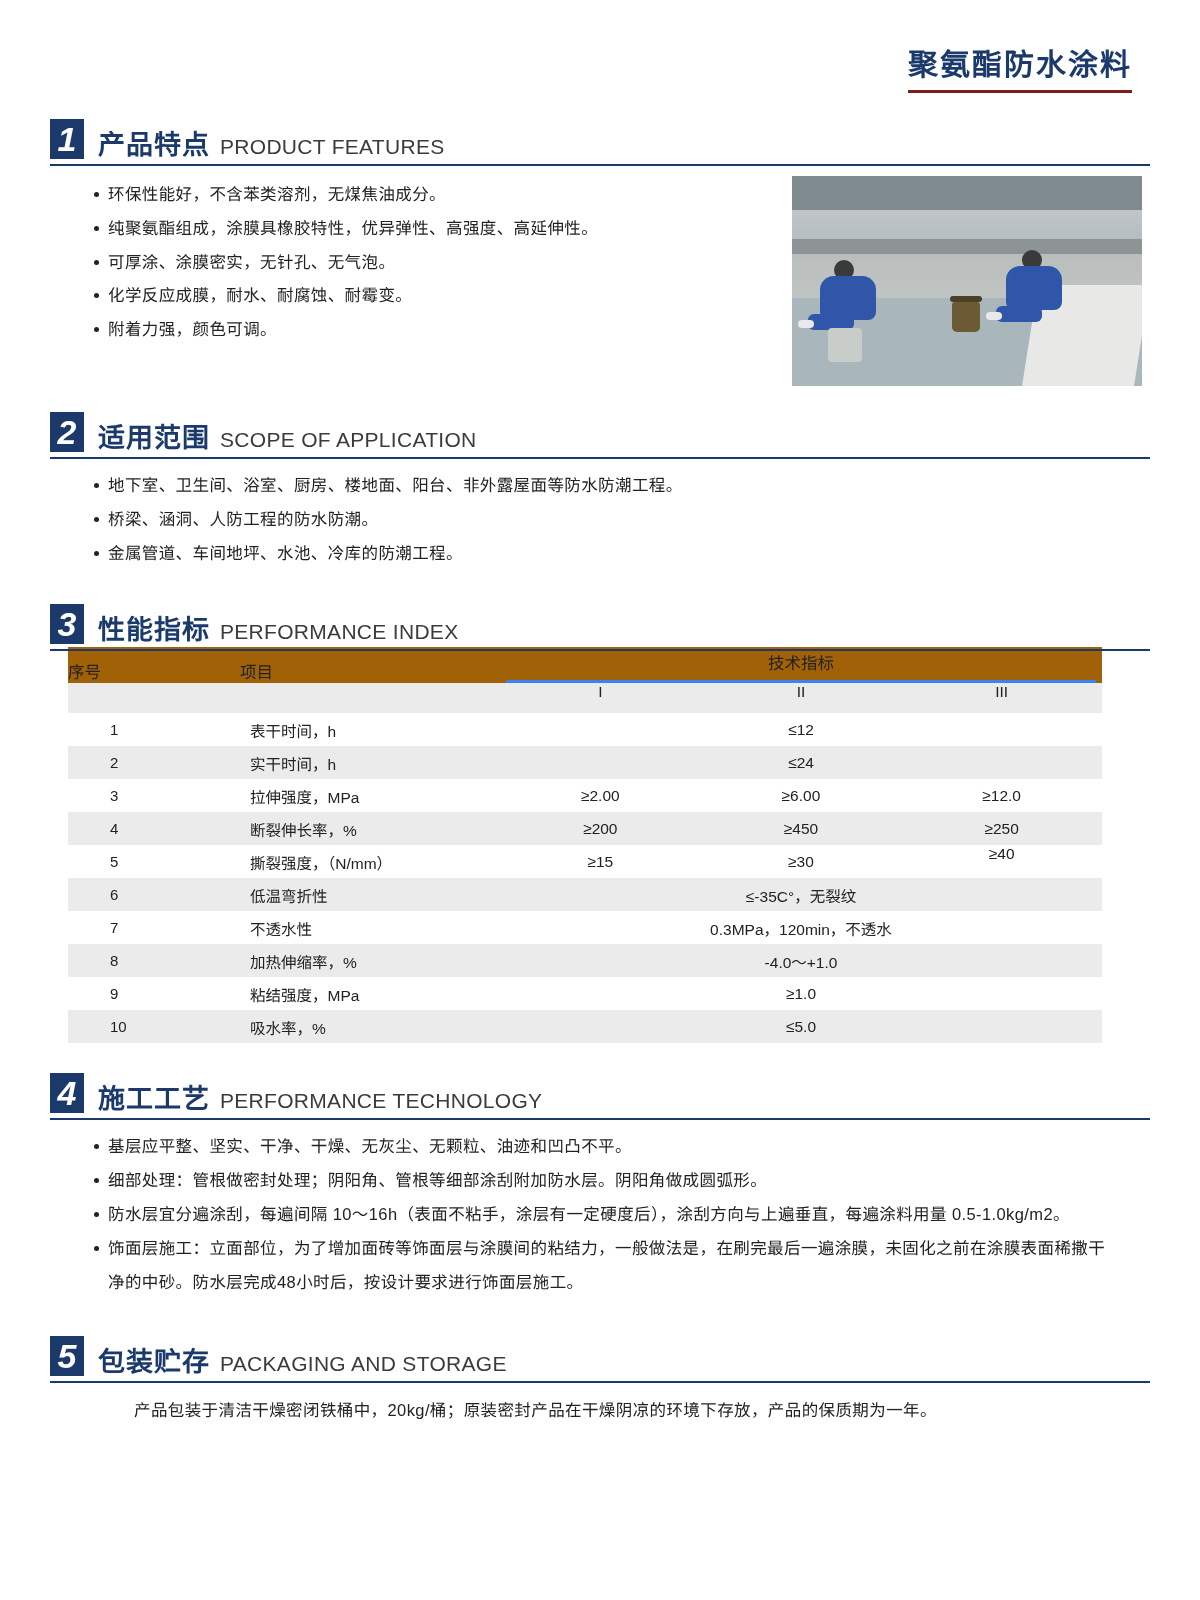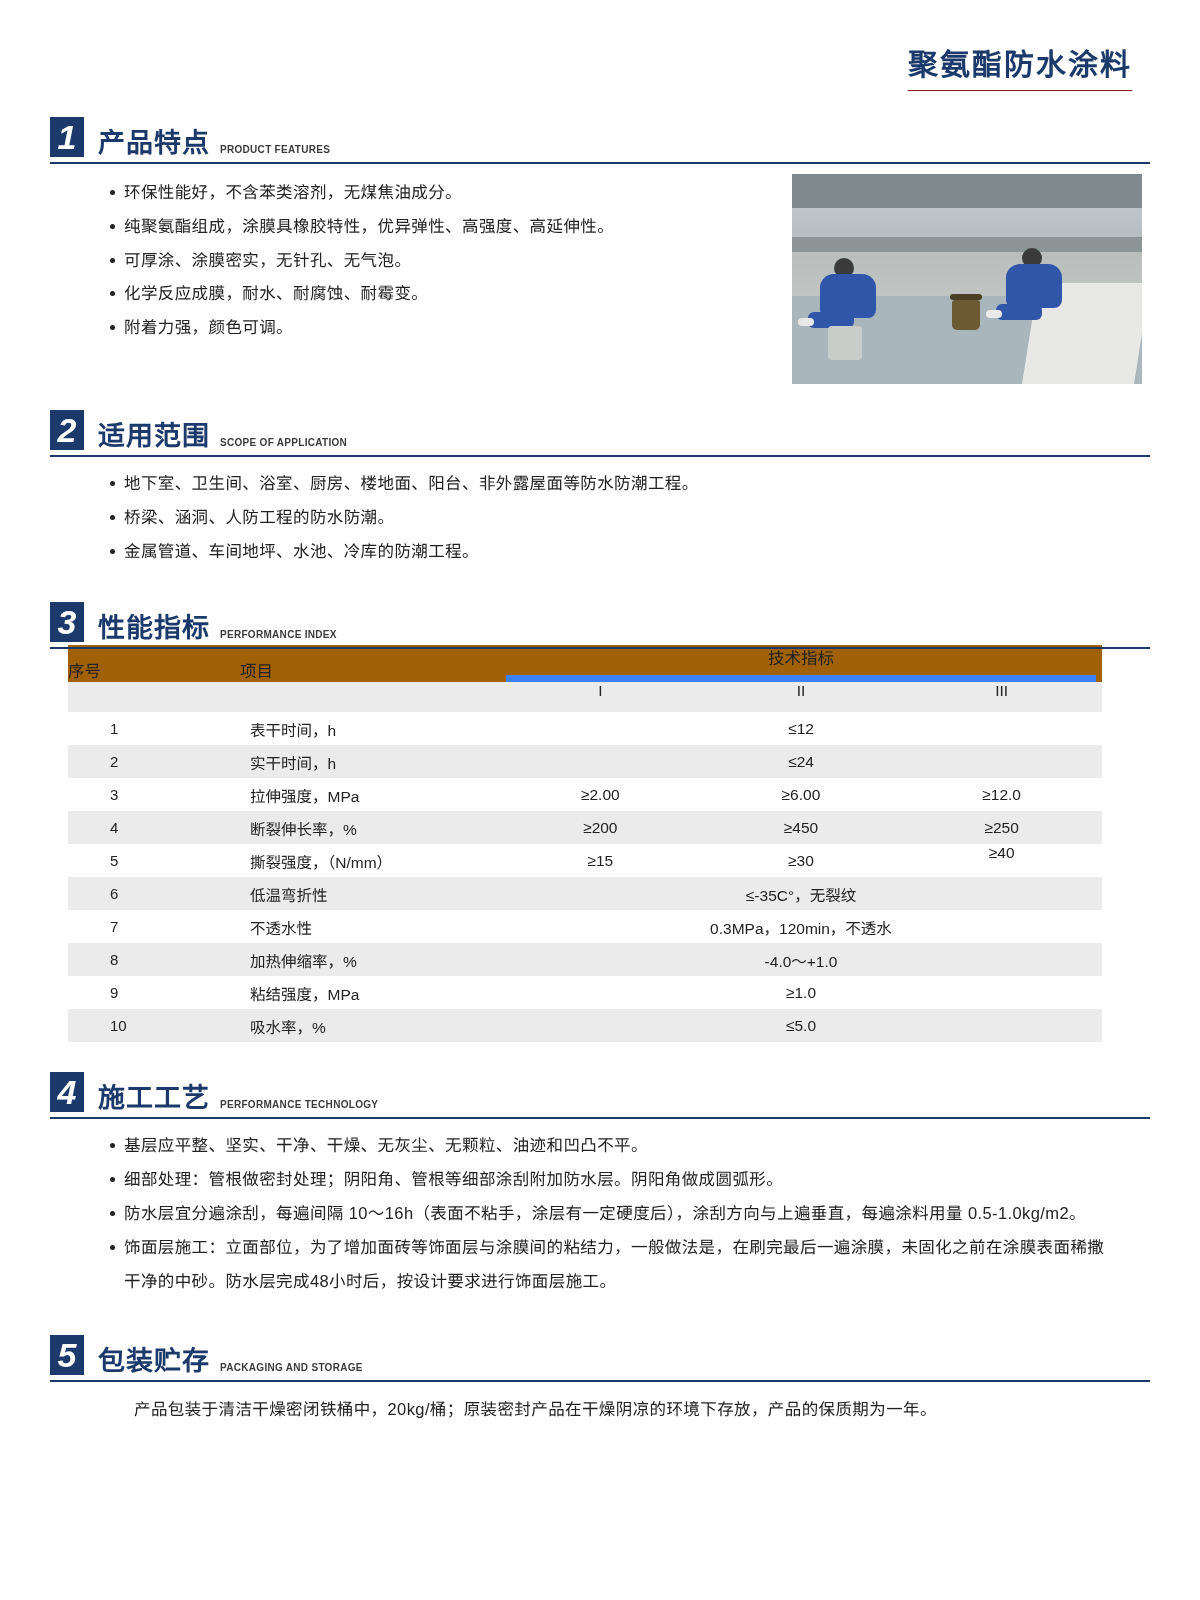--- a/index.html
+++ b/index.html
@@ -28,21 +28,21 @@
     text-align: right;
     padding-top: 40px;
     padding-right: 18px;
   }
   .doc-title {
     display: inline-block;
     font-size: 30px;
     font-weight: bold;
     color: #1b3a6b;
     letter-spacing: 2px;
-    border-bottom: 1px solid #7f1d1d;
+    border-bottom: 3px solid #7f1d1d;
     padding-bottom: 6px;
   }
 
   
   .section-head {
     display: flex;
     align-items: flex-end;
     margin-top: 26px;
     position: relative;
     padding-bottom: 3px;
@@ -62,27 +62,26 @@
   }
   .sec-cn {
     font-size: 27px;
     font-weight: bold;
     color: #1b3a6b;
     letter-spacing: 1px;
     line-height: 1;
     margin-right: 10px;
   }
   .sec-en {
-    font-size: 10px;
+    font-size: 21px;
     color: #3b3b3b;
     letter-spacing: .3px;
     line-height: 1;
     padding-bottom: 2px;
     flex: 1;
-    font-weight: bold;
   }
   .sec-rule {
     position: absolute;
     left: 0;
     right: 0;
     bottom: -4px;
     border-bottom: 2px solid #1b3a6b;
   }
 
   
@@ -90,21 +89,20 @@
     list-style: none;
     margin: 14px 0 0 0;
     padding: 0 0 0 58px;
   }
   ul.bullets li {
     position: relative;
     font-size: 16.5px;
     line-height: 2.05;
     color: #222;
     letter-spacing: .4px;
-    margin-left: 16px;
   }
   ul.bullets li::before {
     content: "";
     position: absolute;
     left: -14px;
     top: 14px;
     width: 5px;
     height: 5px;
     background: #222;
     border-radius: 50%;
@@ -180,21 +178,21 @@
   .c-no   { width: 130px; padding-left: 42px; }
   .c-item { width: 250px; padding-left: 10px; }
   .c-g    { text-align: center; }
   .hdr-tech {
     text-align: center;
     font-size: 16.5px;
     font-weight: bold;
     padding-bottom: 6px;
   }
   .hdr-tech-inner {
-    border-bottom: 7px solid #3b82f6;
+    border-bottom: 3px solid #3b82f6;
     padding-bottom: 6px;
     margin: 0 6px;
   }
   .hdr-cn { font-size: 16.5px; font-weight: bold; }
   .row td { height: 33px; vertical-align: middle; }
   .row.alt td { background: #ebebeb; }
   .row td.c-no { padding-left: 42px; font-size: 15px; }
   .row td.c-item { padding-left: 10px; }
   .span3 { text-align: center; }
 

